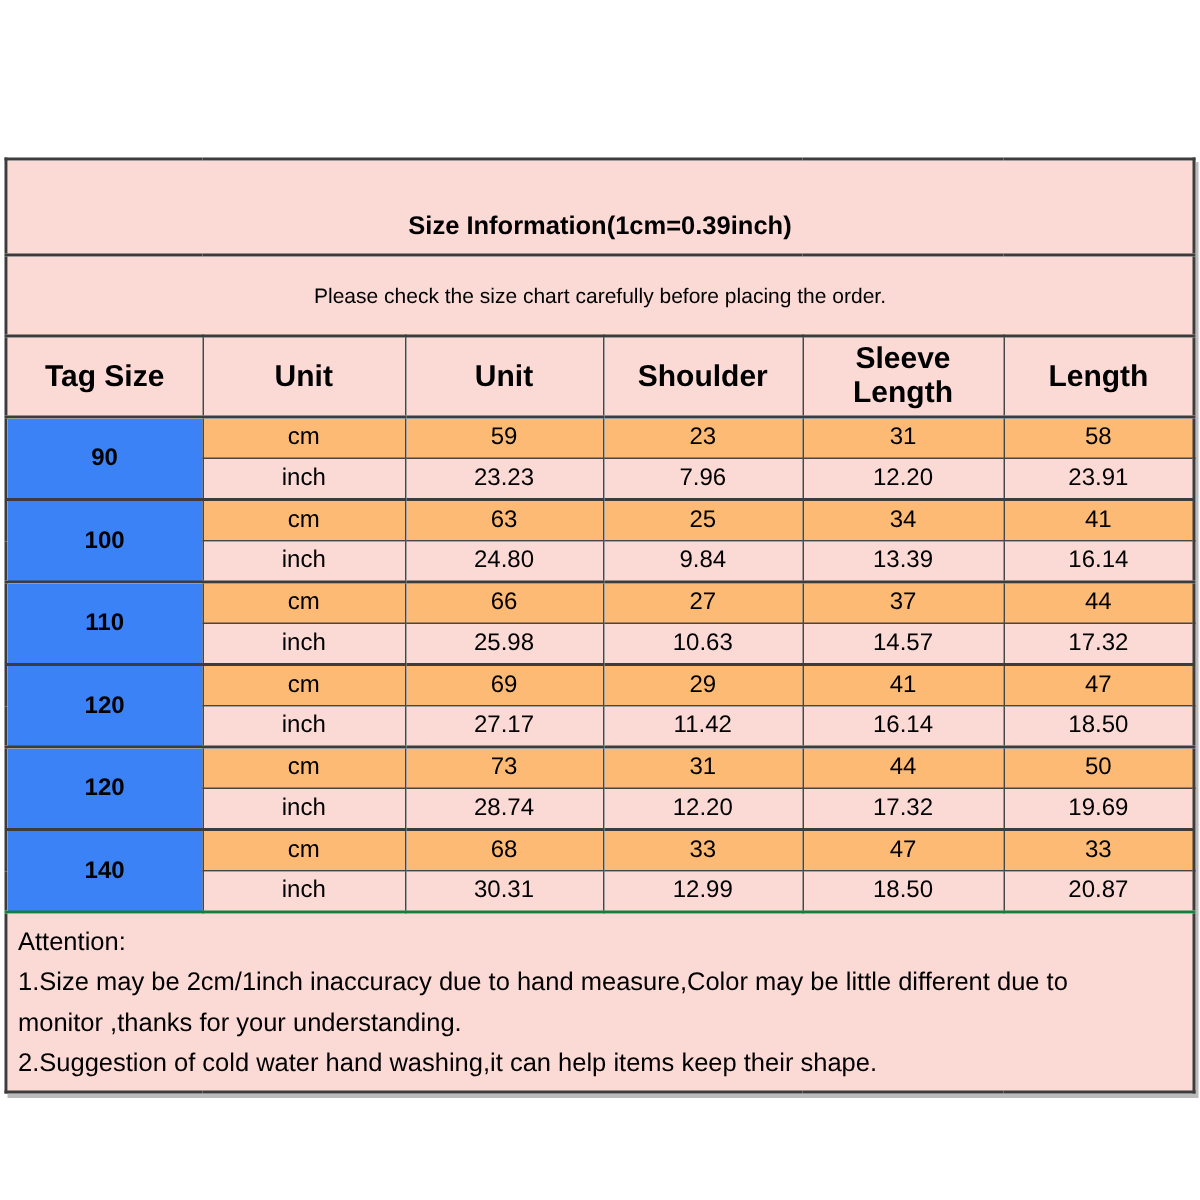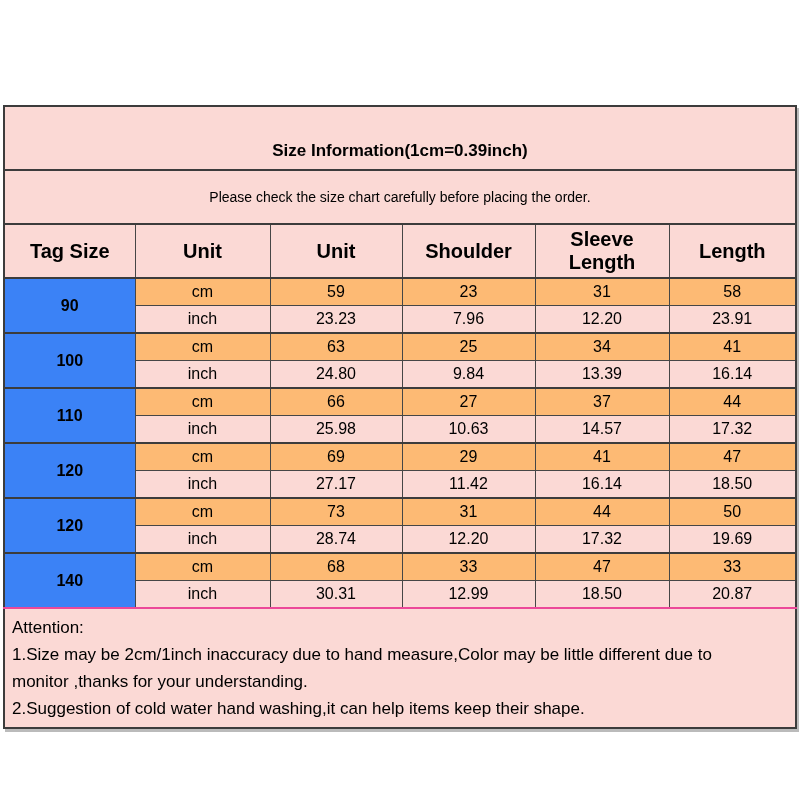--- a/index.html
+++ b/index.html
@@ -68,21 +68,21 @@
   }
   .group-start td {
     border-top: 2px solid #3c3c3c;
   }
   .attention-row td {
     height: 110px;
     text-align: left;
     vertical-align: middle;
     padding: 4px 7px;
     font-size: 17px;
-    border-top: 2px solid #ec4899;
+    border-top: 2px solid #15803d;
   }
   .attention-line {
     line-height: 27px;
     white-space: nowrap;
   }
 </style>
 </head>
 <body>
 
 <div class="sheet">

